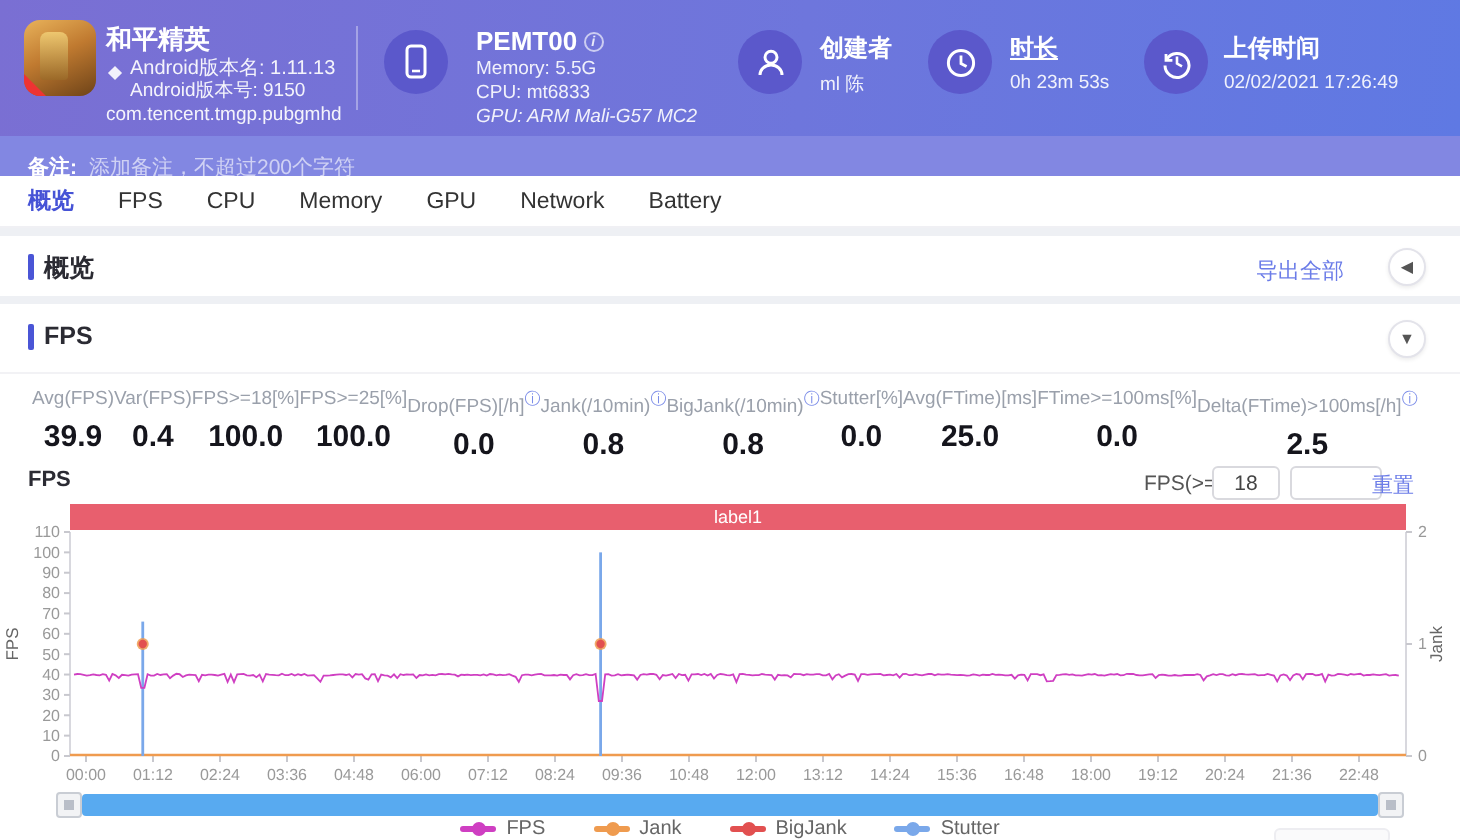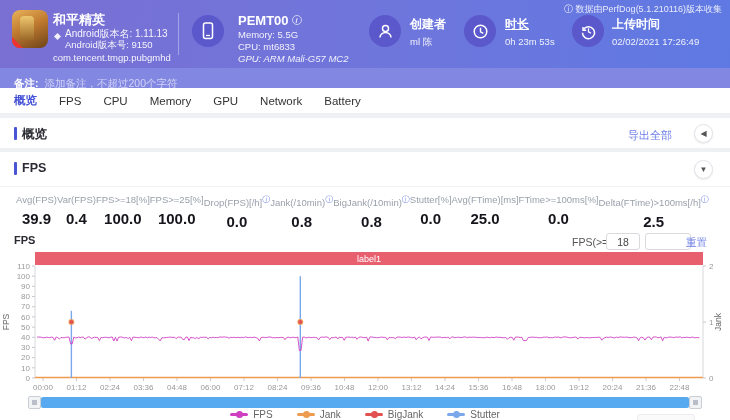--- a/index.html
+++ b/index.html
@@ -131,21 +131,20 @@
   <div class="circle" style="left:572px; top:15px;">
     <svg width="17" height="17" viewBox="0 0 17 17">
       <path d="M3 4 v3.2 h3.2" fill="none" stroke="#fff" stroke-width="1.4"></path>
       <path d="M3.4 6.6 a6 6 0 1 1 -0.9 3.2" fill="none" stroke="#fff" stroke-width="1.5"></path>
       <polyline points="8.5,5.2 8.5,8.8 11,10.2" fill="none" stroke="#fff" stroke-width="1.3"></polyline>
     </svg>
   </div>
   <div class="hdr-title" style="left:612px; top:16px;">上传时间</div>
   <div class="hdr-sub" style="left:612px; top:36px;">02/02/2021 17:26:49</div>
 
-  <div class="collect">ⓘ 数据由PerfDog(5.1.210116)版本收集</div>
 </div>
 
 <div class="note-bar">
   <span class="lbl">备注:</span>
   <span class="ph">添加备注，不超过200个字符</span>
 </div>
 
 <div class="tabs-bar">
     <div class="tab active">概览</div>
     <div class="tab">FPS</div>

